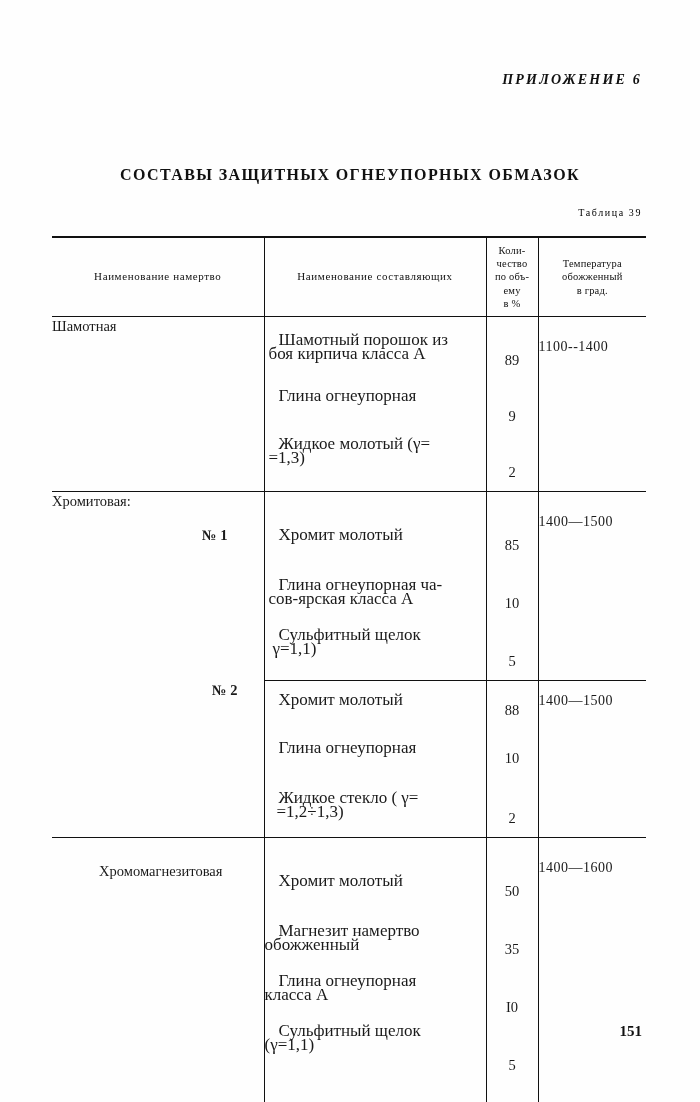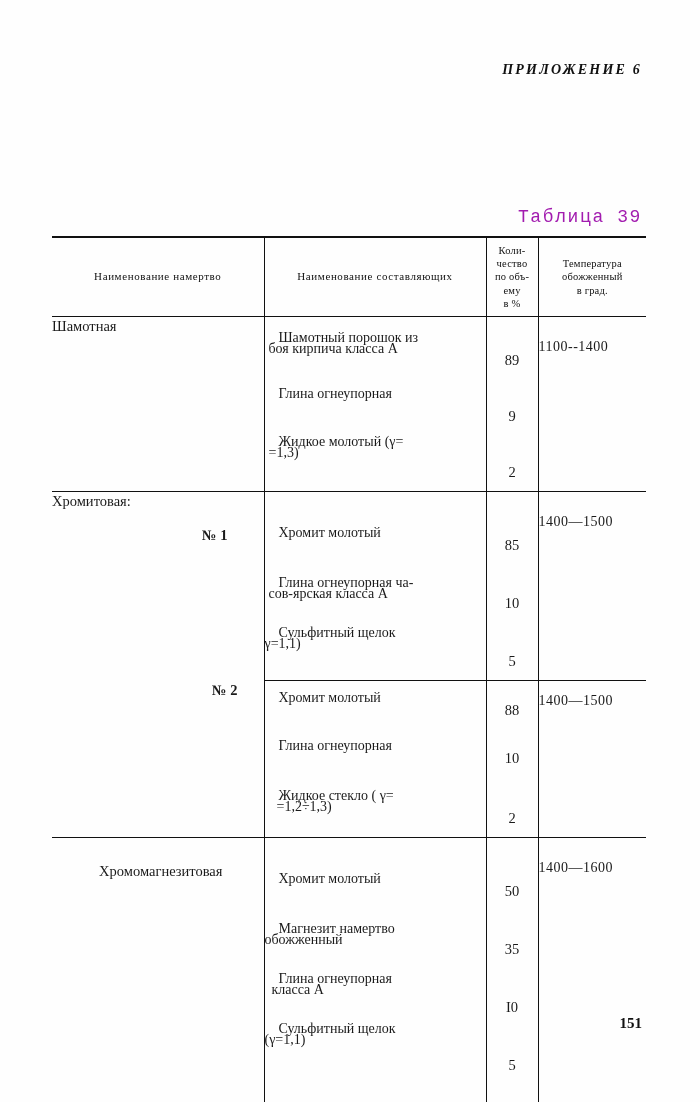--- a/index.html
+++ b/index.html
@@ -18,21 +18,21 @@
   .page {
     position: absolute;
     left: 0; top: 0;
     width: 700px;
     height: 1102px;
     background: #fefefe;
   }
   .appendix-label {
     position: absolute;
     right: 58px;
-    top: 62px;
+    top: 72px;
     font-family: "Liberation Serif", serif;
     font-style: italic;
     font-weight: bold;
     font-size: 14px;
     letter-spacing: 2.2px;
     color: #111;
   }
   .doc-title {
     position: absolute;
     left: 0; right: 0;
@@ -41,24 +41,23 @@
     font-family: "Liberation Serif", serif;
     font-weight: bold;
     font-size: 16px;
     letter-spacing: 1.4px;
     color: #111;
   }
   .table-caption {
     position: absolute;
     right: 58px;
     top: 207px;
-    font-size: 18px;
+    font-size: 10px;
     letter-spacing: 1.6px;
-    color: #a21caf;
-    font-family: Liberation Mono, monospace;
+    color: #000000;
   }
 
   .table-wrap {
     position: absolute;
     left: 52px;
     top: 236px;
     width: 594px;
   }
   table.tbl {
     border-collapse: collapse;
@@ -106,21 +105,21 @@
     text-align: right;
     font-weight: bold;
     padding-right: 26px;
   }
   .name-cell.centered {
     text-align: center;
     padding-left: 6px;
   }
 
   .comp-cell {
-    font-size: 14px;
+    font-size: 17px;
     line-height: 1.0;
     padding: 0;
   }
   .comp-line {
     height: 38px;
     display: block;
     position: relative;
   }
   .comp-text {
     display: block;
@@ -146,33 +145,34 @@
 
   .temp-cell {
     font-size: 14px;
     padding-top: 20px;
     letter-spacing: 0.5px;
   }
 
   .page-number {
     position: absolute;
     right: 58px;
-    bottom: 70px;
+    bottom: 62px;
     font-size: 15px;
     font-weight: bold;
     color: #111;
   }
 </style>
 </head>
 <body>
 
 <div class="page">
 
   <div class="appendix-label">ПРИЛОЖЕНИЕ 6</div>
 
+  <div class="doc-title">СОСТАВЫ ЗАЩИТНЫХ ОГНЕУПОРНЫХ ОБМАЗОК</div>
 
   <div class="table-caption">Таблица 39</div>
 
   <div class="table-wrap">
     <table class="tbl">
       <colgroup>
         <col class="col-name">
           <col class="col-comp">
           <col class="col-qty">
           <col class="col-temp">
@@ -244,21 +244,21 @@
             <span class="comp-text">Хромит  молотый</span>
           </span>
           <div style="height:12px"></div>
           <span class="comp-line">
             <span class="comp-text b">Глина  огнеупорная    ча-</span>
             <span class="comp-sub">сов-ярская  класса  А</span>
           </span>
           <div style="height:12px"></div>
           <span class="comp-line">
             <span class="comp-text b">Сульфитный      щелок</span>
-            <span class="comp-sub" style="padding-left:0">γ=1,1)</span>
+            <span class="comp-sub" style="padding-left:8px">γ=1,1)</span>
           </span>
           <div style="height:6px"></div>
         </td>
         <td class="qty-cell vline-l">
           <div style="height:34px"></div>
           <span class="qty-line">85</span>
           <div style="height:20px"></div>
           <span class="qty-line">10</span>
           <div style="height:20px"></div>
           <span class="qty-line">5</span>
@@ -312,21 +312,21 @@
             <span class="comp-text">Хромит  молотый</span>
           </span>
           <div style="height:12px"></div>
           <span class="comp-line">
             <span class="comp-text b">Магнезит        намертво</span>
             <span class="comp-sub" style="padding-left:0">обожженный</span>
           </span>
           <div style="height:12px"></div>
           <span class="comp-line">
             <span class="comp-text b">Глина        огнеупорная</span>
-            <span class="comp-sub" style="padding-left:7px">класса  А</span>
+            <span class="comp-sub" style="padding-left:0">класса  А</span>
           </span>
           <div style="height:12px"></div>
           <span class="comp-line">
             <span class="comp-text b">Сульфитный      щелок</span>
             <span class="comp-sub" style="padding-left:0">(γ=1,1)</span>
           </span>
           <div style="height:60px"></div>
         </td>
         <td class="qty-cell vline-l">
           <div style="height:34px"></div>

